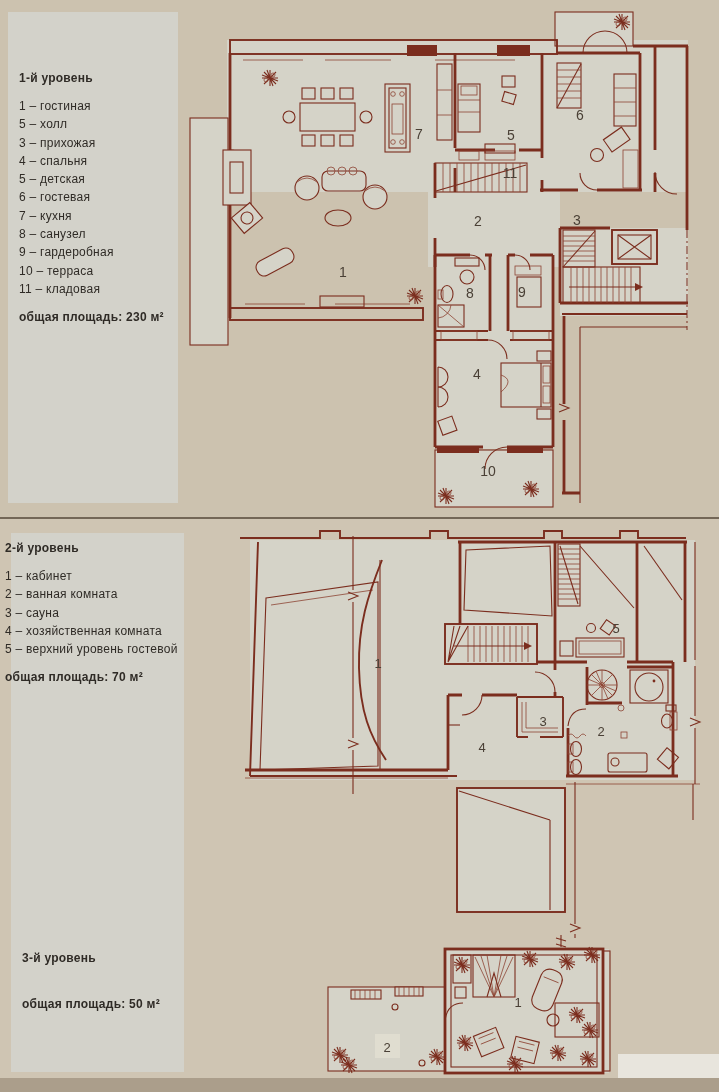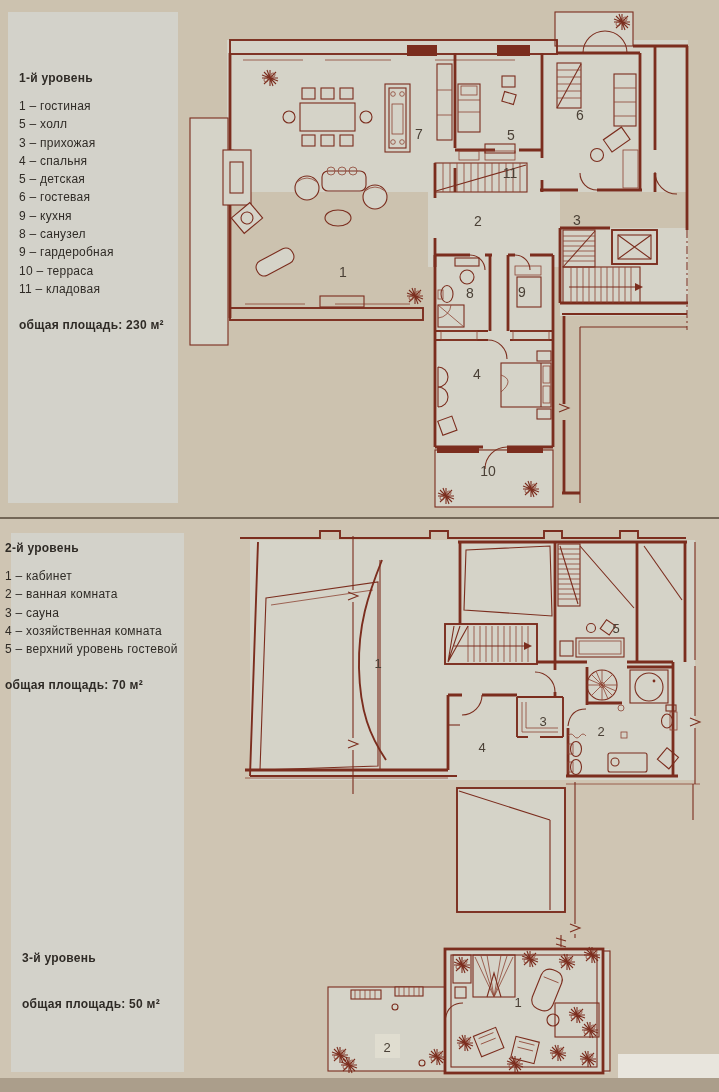--- a/index.html
+++ b/index.html
@@ -13,21 +13,21 @@
   #sec-top{top:0;height:519px;background:var(--bg);}
   #sec-bottom{top:519px;height:559px;background:var(--bg2);}
   .divider{position:absolute;left:0;width:719px;height:2px;background:#55483a;opacity:.75;}
   #divider1{top:517px;}
   .panel{position:absolute;background:var(--panel);}
   #panel1{left:8px;top:12px;width:170px;height:491px;}
   #panel23{left:11px;top:533px;width:173px;height:539px;}
   .legend{position:absolute;color:var(--ink);font-size:12px;letter-spacing:.25px;}
   .legend .title{font-weight:bold;margin-bottom:12px;}
   .legend .items div{line-height:18.3px;white-space:nowrap;}
-  .legend .total{margin-top:20px;font-weight:bold;white-space:nowrap;}
+  .legend .total{margin-top:12px;font-weight:bold;white-space:nowrap;}
   #legend1{left:19px;top:71px;}
   #legend2{left:5px;top:541px;}
   #legend3{left:22px;top:951px;}
   #legend3 .title{margin-bottom:32px;}
   #legend3 .total{margin-top:23px;}
   .plan{position:absolute;}
   #plan1{left:185px;top:0px;}
   #plan2{left:230px;top:520px;}
   #plan3{left:315px;top:935px;}
   #bottom-strip{position:absolute;left:0;top:1078px;width:719px;height:14px;background:#ab9e8b;}
@@ -56,21 +56,21 @@
 <div class="legend" id="legend1">
   <div class="title">1-й уровень</div>
   <div class="items">
 
   <div>1 – гостиная</div>
       <div>5 – холл</div>
       <div>3 – прихожая</div>
       <div>4 – спальня</div>
       <div>5 – детская</div>
       <div>6 – гостевая</div>
-      <div>9 – кухня</div>
+      <div>7 – кухня</div>
       <div>8 – санузел</div>
       <div>9 – гардеробная</div>
       <div>10 – терраса</div>
       <div>11 – кладовая</div>
     </div>
   <div class="total">общая площадь: 230 м²</div>
 </div>
 
 <div class="legend" id="legend2">
   <div class="title">2-й уровень</div>

